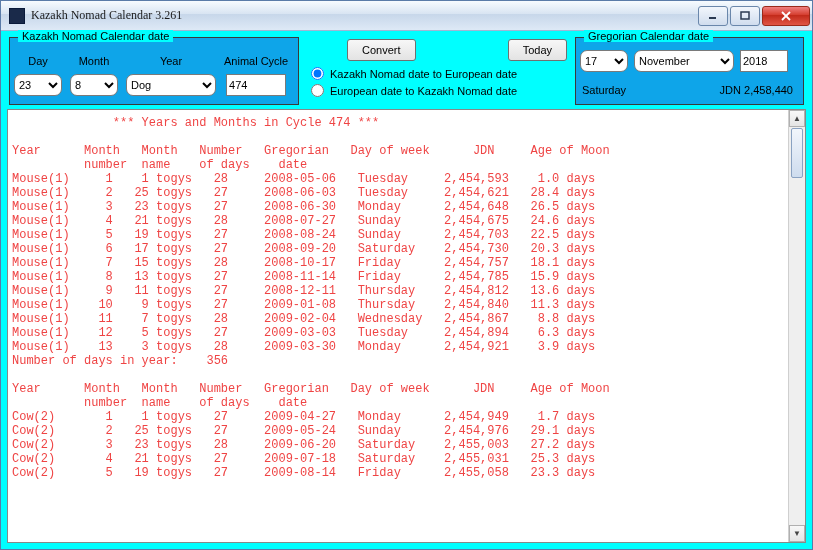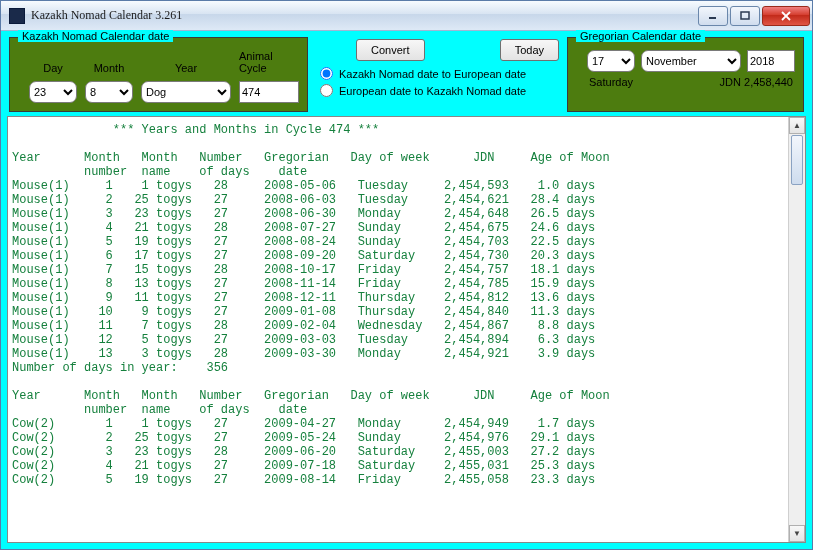--- a/index.html
+++ b/index.html
@@ -62,23 +62,23 @@
     display: flex;
     flex-direction: column;
   }
   .toprow {
     display: flex;
     gap: 6px;
     margin-bottom: 4px;
   }
   .group {
     border: 1px solid #3a3a3a;
-    background: #4d7c0f;
+    background: #0ea5e9;
     position: relative;
-    padding: 12px 8px 8px 19px;
+    padding: 12px 8px 8px 4px;
   }
   .group-title {
     position: absolute;
     top: -8px; left: 8px;
     background: #00ffff;
     padding: 0 4px;
     font-size: 11px;
     color: #000;
   }
   .kazakh-group {
@@ -117,21 +117,21 @@
     cursor: pointer;
     display: inline-flex; align-items: center; justify-content: center;
   }
   .radios { display: flex; flex-direction: column; gap: 4px; padding: 2px 0 0 4px; }
   .radios label { display: flex; align-items: center; gap: 6px; color: #000; font-size: 11px; }
   .radios input { margin: 0; }
   .greg-group {
     flex: 1;
     display: flex;
     flex-direction: column;
-    gap: 4px;
+    gap: 12px;
   }
   .greg-row1 { display: flex; gap: 6px; align-items: center; }
   .greg-row2 { display: flex; justify-content: space-between; align-items: center; font-size: 11px; color:#000; padding: 0 2px;}
   .bigbtns {
     display: flex;
     gap: 6px;
     margin-bottom: 6px;
   }
   .bigbtns .btn {
     height: 24px;
@@ -150,21 +150,21 @@
     border: 1px solid #888;
     display: flex;
   }
   .output {
     flex: 1;
     white-space: pre;
     font-family: "Courier New", monospace;
     font-size: 12px;
     line-height: 14px;
     padding: 6px 4px;
-    color: #15803d;
+    color: #ef4444;
     overflow: hidden;
   }
   .scrollbar {
     width: 17px;
     background: #efefef;
     border-left: 1px solid #cfcfcf;
     position: relative;
   }
   .scrollbar .arrow {
     position: absolute; left:0; right:0; height:17px;

